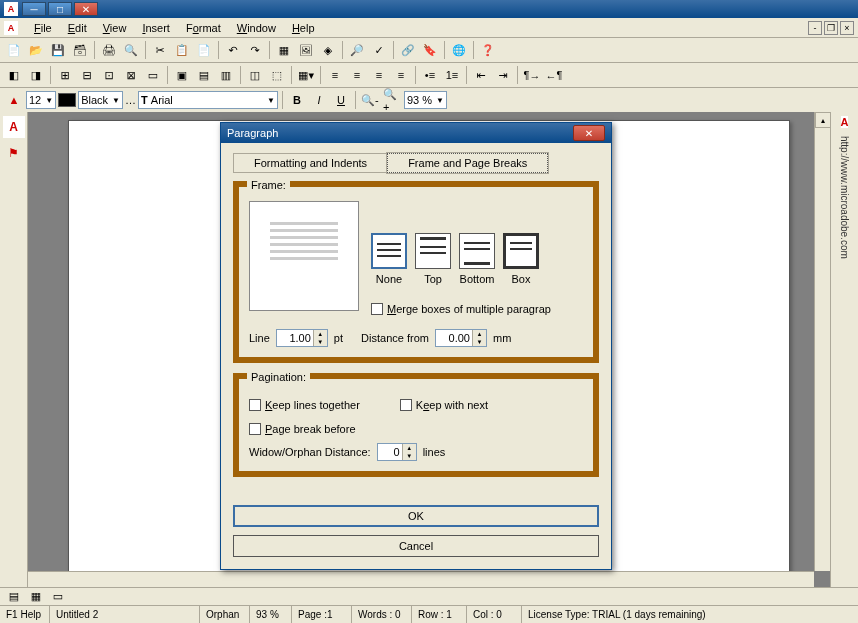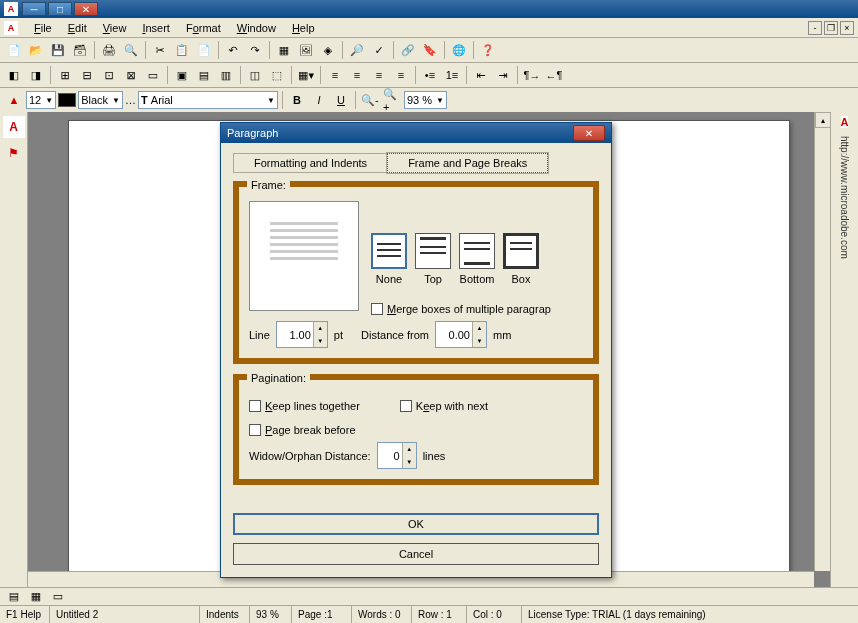--- a/index.html
+++ b/index.html
@@ -61,22 +61,22 @@
 .preview { width: 110px; height: 110px; border: 1px solid #888; background: #fff; position: relative; }
 .preview-lines { position: absolute; top: 20px; left: 20px; right: 20px; }
 .preview-lines div { height: 3px; background: #ccc; margin-bottom: 4px; }
 .frame-opts { display: flex; gap: 8px; }
 .frame-opt { text-align: center; cursor: pointer; margin-top: 32px; }
 .frame-icon { width: 36px; height: 36px; border: 1px solid #555; background: #fff; margin: 0 auto 4px; position: relative; }
 .frame-icon.sel { border: 2px solid #3a6ea5; }
 .frame-icon .tline { position: absolute; left: 4px; right: 4px; height: 2px; background: #333; }
 .chk-row { display: flex; align-items: center; margin: 6px 0; gap: 4px; }
 .chk { width: 12px; height: 12px; border: 1px solid #555; background: #fff; }
-.num-row { display: flex; align-items: center; gap: 6px; flex-wrap: wrap; }
-.spinner { display: inline-flex; border: 1px solid #7f9db9; background: #fff; height: 27px; }
+.num-row { display: flex; align-items: center; gap: 6px; margin-top: 8px; flex-wrap: wrap; }
+.spinner { display: inline-flex; border: 1px solid #7f9db9; background: #fff; height: 18px; }
 .spinner input { border: none; width: 36px; text-align: right; padding: 0 2px; font-size: 11px; }
 .spinner .spin-btns { display: flex; flex-direction: column; width: 14px; }
 .spinner .spin-btns div { flex: 1; border-left: 1px solid #aca899; font-size: 6px; display: flex; align-items: center; justify-content: center; cursor: pointer; background: #ece9d8; }
 .dlg-btns { display: flex; justify-content: flex-end; gap: 8px; padding: 8px 12px 12px; flex-direction: column; }
 .dlg-btn { min-width: 72px; height: 22px; border: 1px solid #555; background: #ece9d8; cursor: pointer; font-size: 11px; }
 .dlg-btn.default { border: 2px solid #3a6ea5; }
 </style>
 </head>
 <body>
 
@@ -224,21 +224,21 @@
 
 <div class="bottom-toolbar">
   <div class="tb-btn">▤</div>
   <div class="tb-btn">▦</div>
   <div class="tb-btn">▭</div>
 </div>
 
 <div class="statusbar">
   <div class="status-cell" style="width:50px">F1 Help</div>
   <div class="status-cell" style="width:150px">Untitled 2</div>
-  <div class="status-cell" style="width:50px">Indents</div>
+  <div class="status-cell" style="width:50px">Orphan</div>
   <div class="status-cell" style="width:42px">93 %</div>
   <div class="status-cell" style="width:60px">Page :1</div>
   <div class="status-cell" style="width:60px">Words : 0</div>
   <div class="status-cell" style="width:55px">Row : 1</div>
   <div class="status-cell" style="width:55px">Col : 0</div>
   <div class="status-cell" style="flex:1;border-right:none">License Type: TRIAL (1 days remaining)</div>
 </div>
 
 <div class="dialog">
   <div class="dlg-title">

